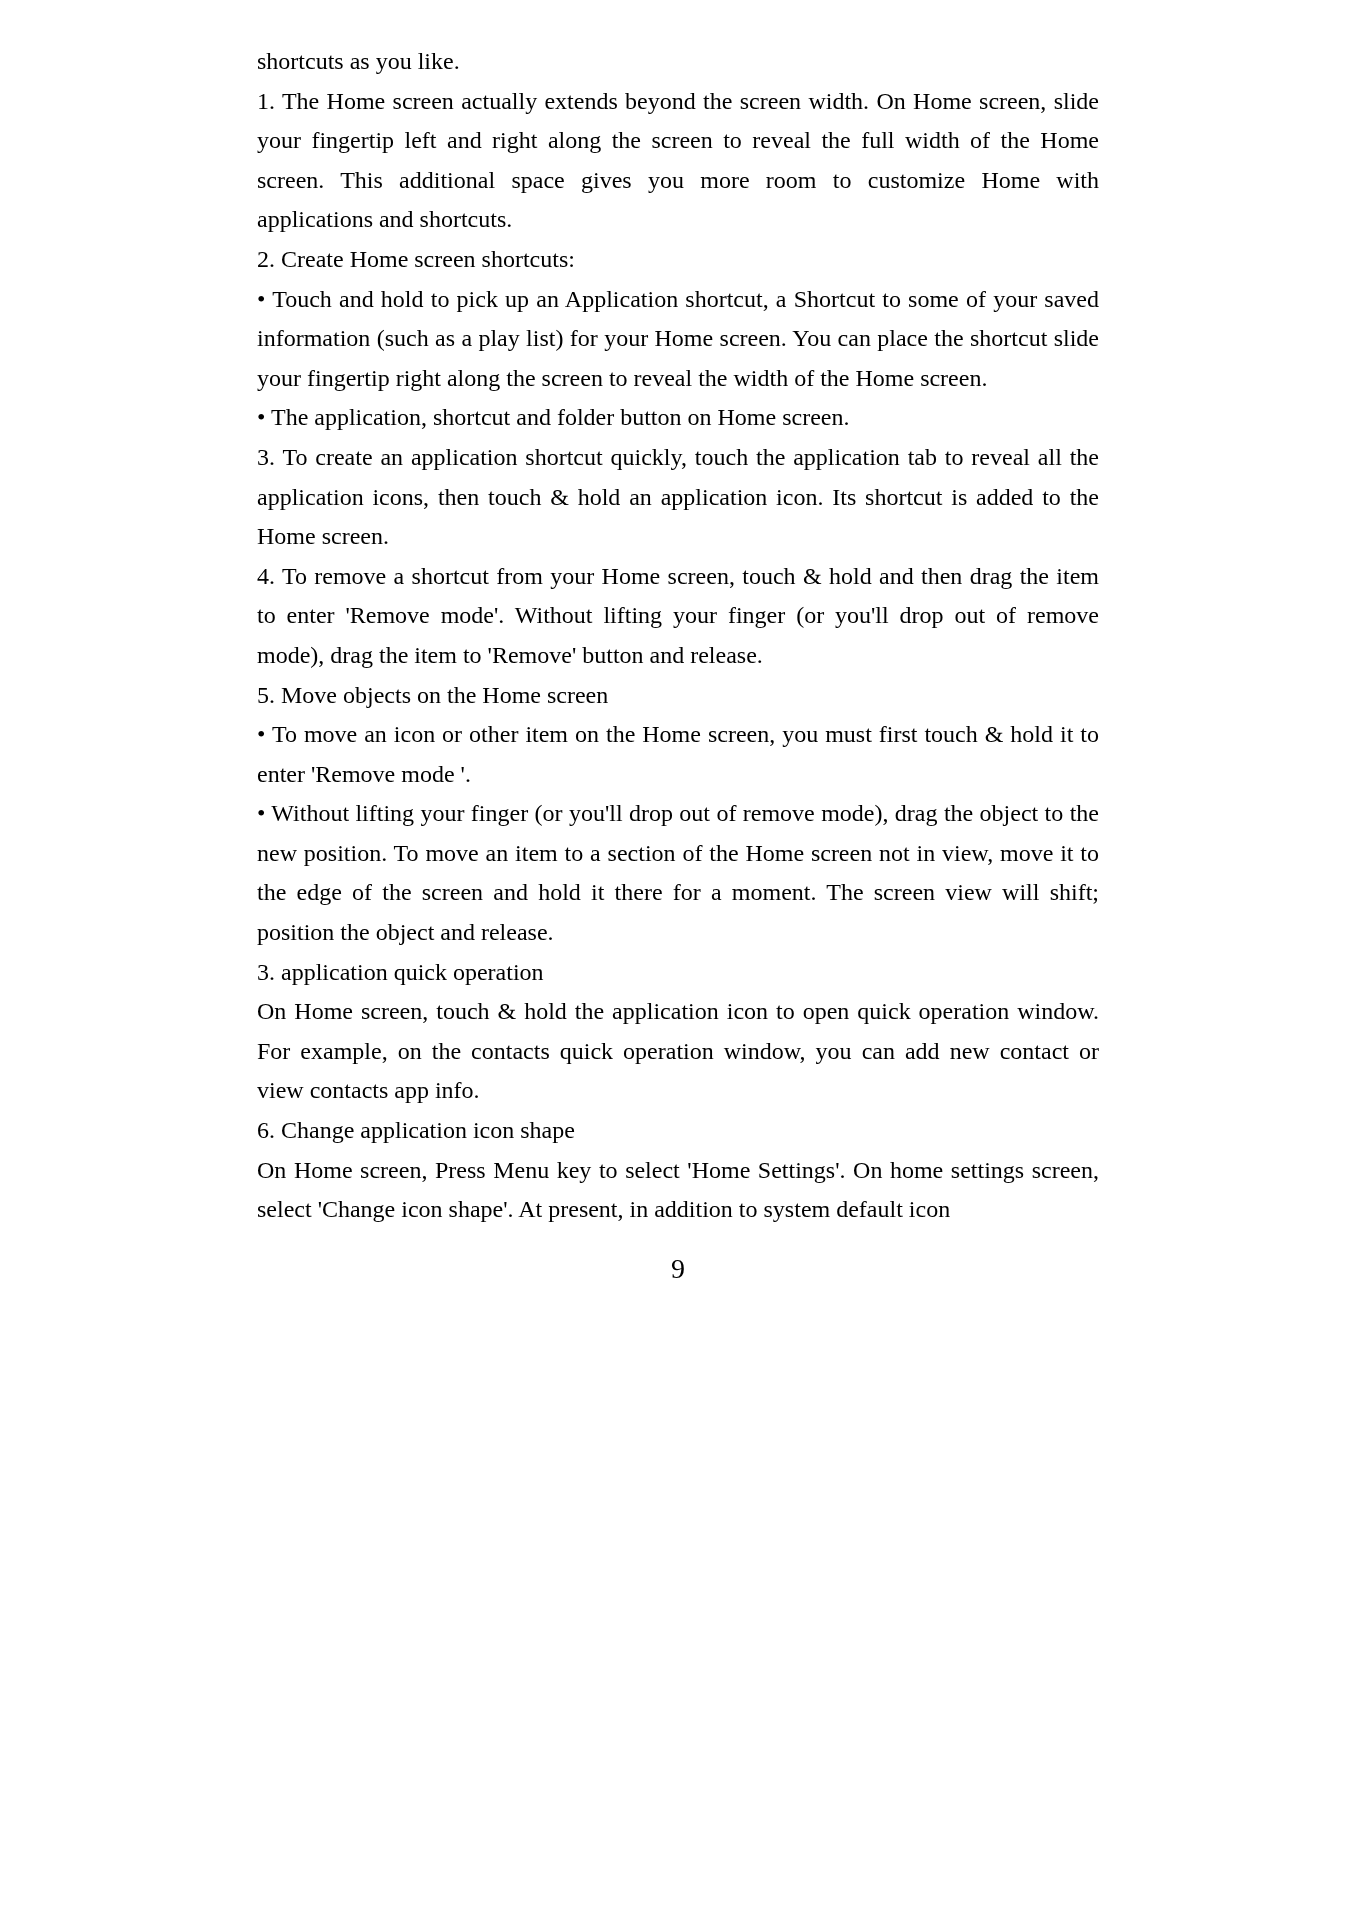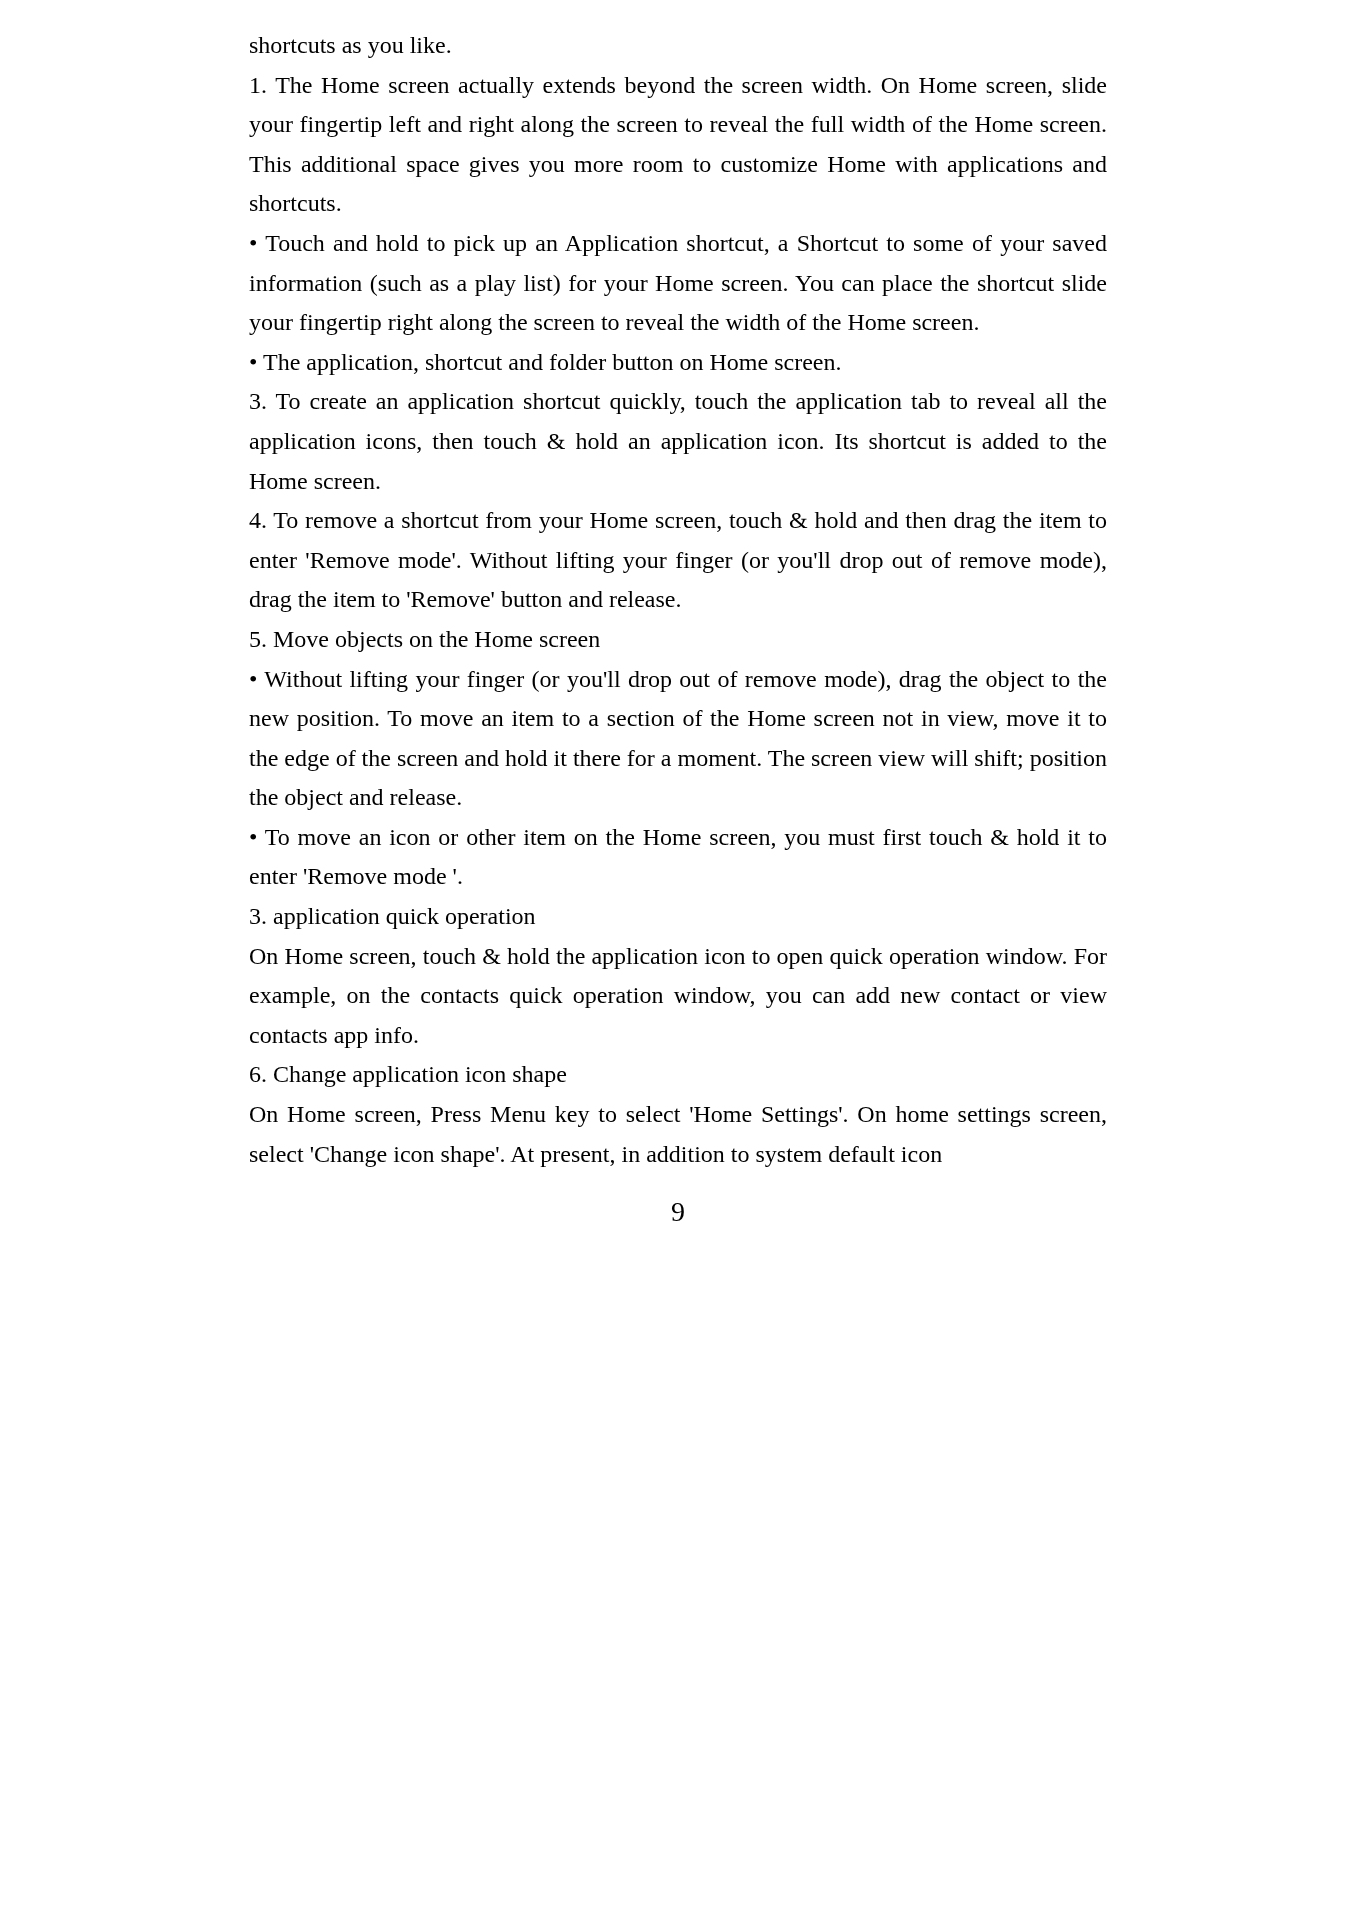--- a/index.html
+++ b/index.html
@@ -1,16 +1,16 @@
 <!DOCTYPE html>
 <html><head>
   <meta charset="utf-8">
   <style>
     * {
-      margin: 8px;
+      margin: 16px;
       padding: 0;
       box-sizing: border-box;
     }
     body {
       font-family: "Times New Roman", Times, serif;
       font-size: 24px;
       line-height: 1.65;
       color: #000;
       background: #fff;
       padding: 10px 15px 30px 15px;
@@ -28,25 +28,26 @@
       font-size: 28px;
       margin-top: 15px;
     }
   </style>
 </head>
 <body>
 
 <div class="content">
   <p class="para">shortcuts as you like.</p>
   <p class="para">1. The Home screen actually extends beyond the screen width. On Home screen, slide your fingertip left and right along the screen to reveal the full width of the Home screen. This additional space gives you more room to customize Home with applications and shortcuts.</p>
+  <p class="para">2. Create Home screen shortcuts:</p>
   <p class="para">• Touch and hold to pick up an Application shortcut, a Shortcut to some of your saved information (such as a play list) for your Home screen. You can place the shortcut slide your fingertip right along the screen to reveal the width of the Home screen.</p>
   <p class="para">• The application, shortcut and folder button on Home screen.</p>
   <p class="para">3. To create an application shortcut quickly, touch the application tab to reveal all the application icons, then touch &amp; hold an application icon. Its shortcut is added to the Home screen.</p>
   <p class="para">4. To remove a shortcut from your Home screen, touch &amp; hold and then drag the item to enter 'Remove mode'. Without lifting your finger (or you'll drop out of remove mode), drag the item to 'Remove' button and release.</p>
   <p class="para">5. Move objects on the Home screen</p>
+  <p class="para">• To move an icon or other item on the Home screen, you must first touch &amp; hold it to enter 'Remove mode '.</p>
   <p class="para">• Without lifting your finger (or you'll drop out of remove mode), drag the object to the new position. To move an item to a section of the Home screen not in view, move it to the edge of the screen and hold it there for a moment. The screen view will shift; position the object and release.</p>
-  <p class="para">• To move an icon or other item on the Home screen, you must first touch &amp; hold it to enter 'Remove mode '.</p>
   <p class="para">3. application quick operation</p>
   <p class="para">On Home screen, touch &amp; hold the application icon to open quick operation window. For example, on the contacts quick operation window, you can add new contact or view contacts app info.</p>
   <p class="para">6. Change application icon shape</p>
   <p class="para">On Home screen, Press Menu key to select 'Home Settings'. On home settings screen, select 'Change icon shape'. At present, in addition to system default icon</p>
 </div>
 <div class="page-number">9</div>
 
 </body></html>

